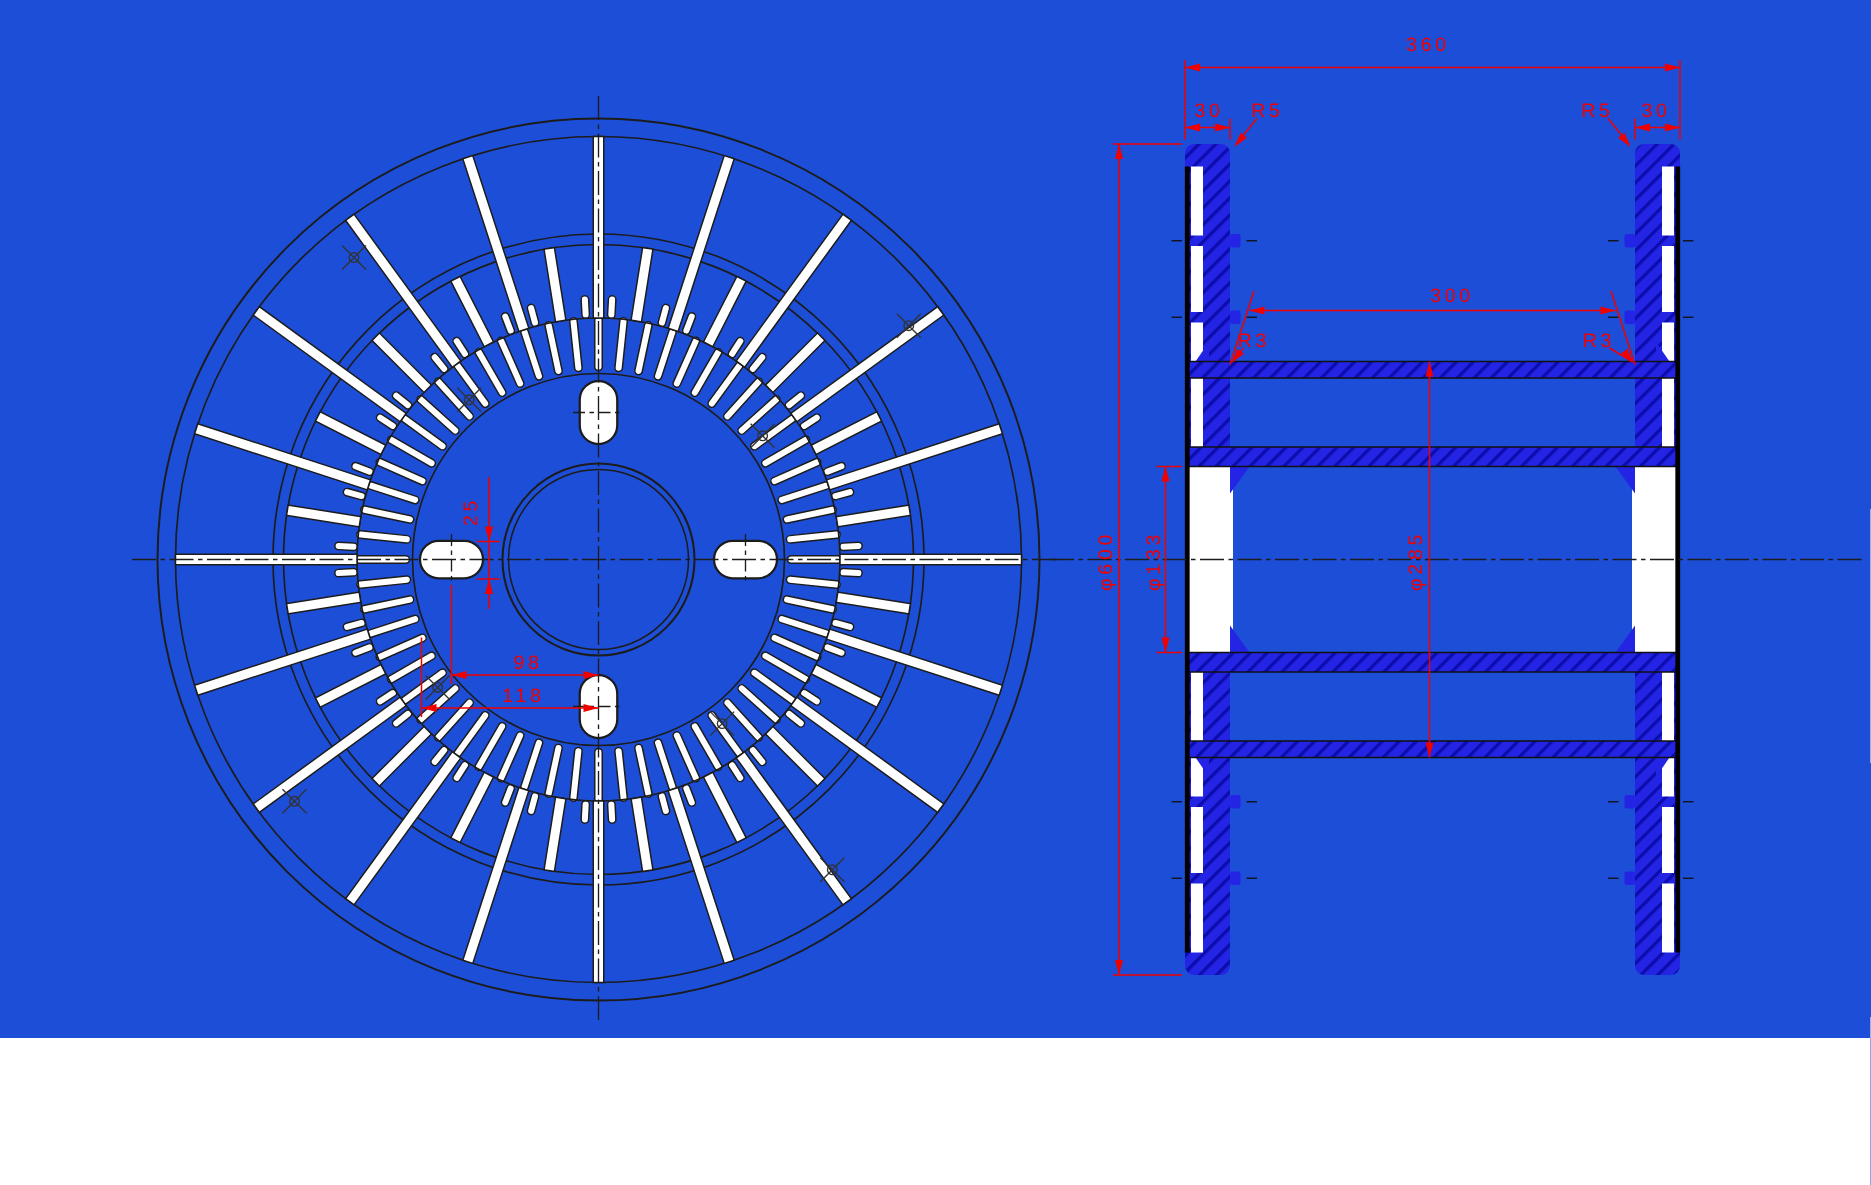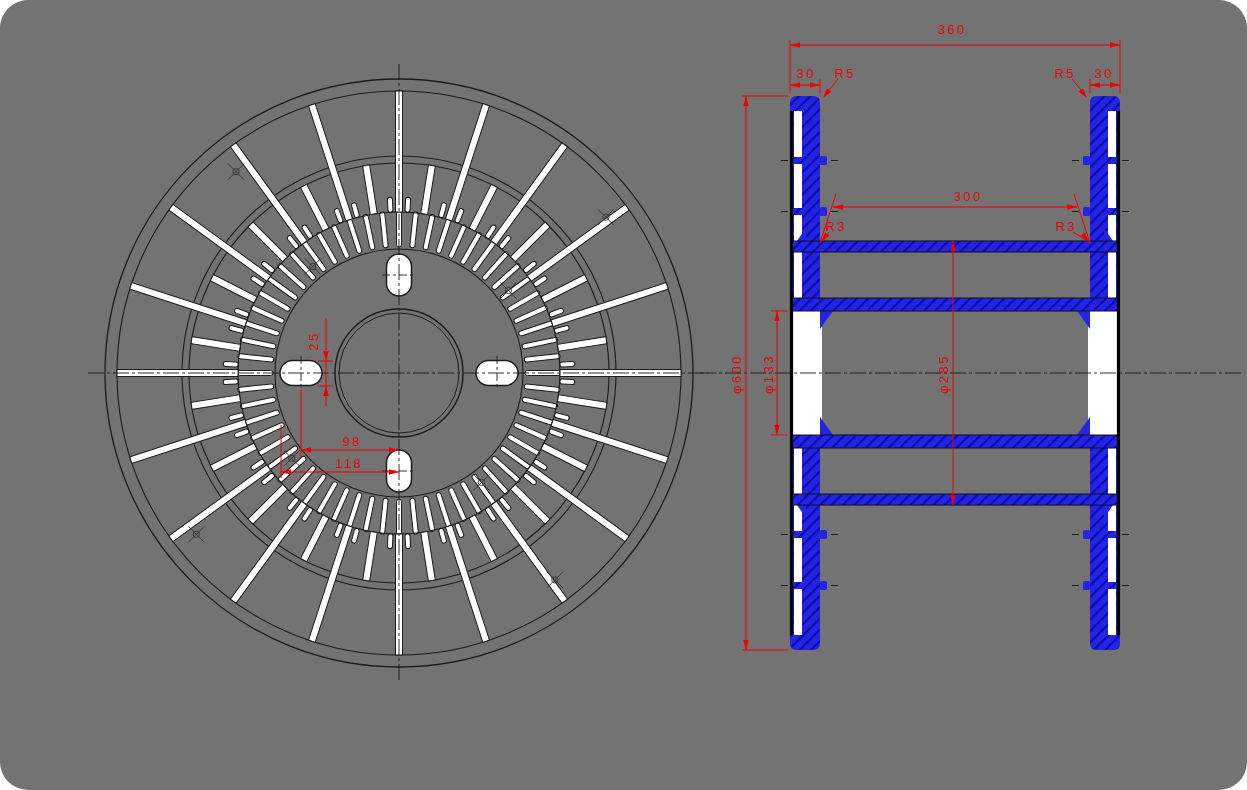--- a/index.html
+++ b/index.html
@@ -1,16 +1,16 @@
 <!DOCTYPE html>
 <html><head>
 <meta charset="utf-8">
 <style>
   html,body{margin:0;padding:0;background:#ffffff;}
-  .page{width:1247px;height:790px;position:relative;background:#737373;overflow:hidden;border-radius:28px;}
+  .page{width:1247px;height:692px;position:relative;background:#1d4ed8;overflow:hidden;}
   svg{display:block;}
   text.dim{
     font-family:"Liberation Sans", sans-serif;
     font-size:13px;
     letter-spacing:2.5px;
     fill:#f10000;
     text-anchor:middle;
   }
 </style>
 </head>

